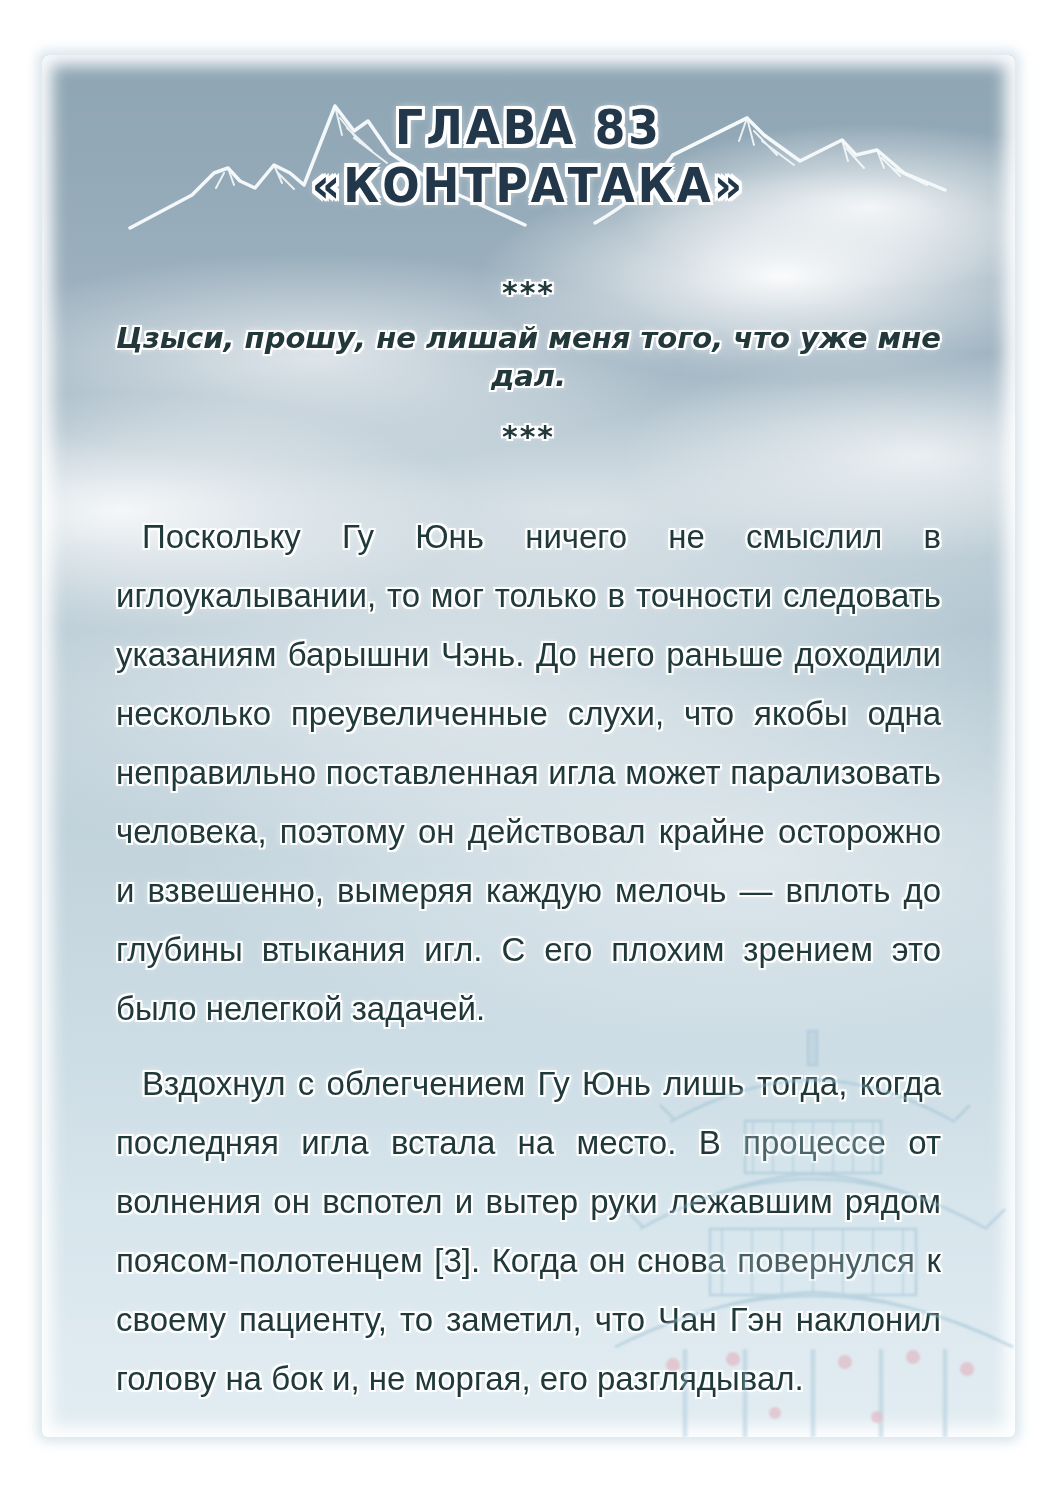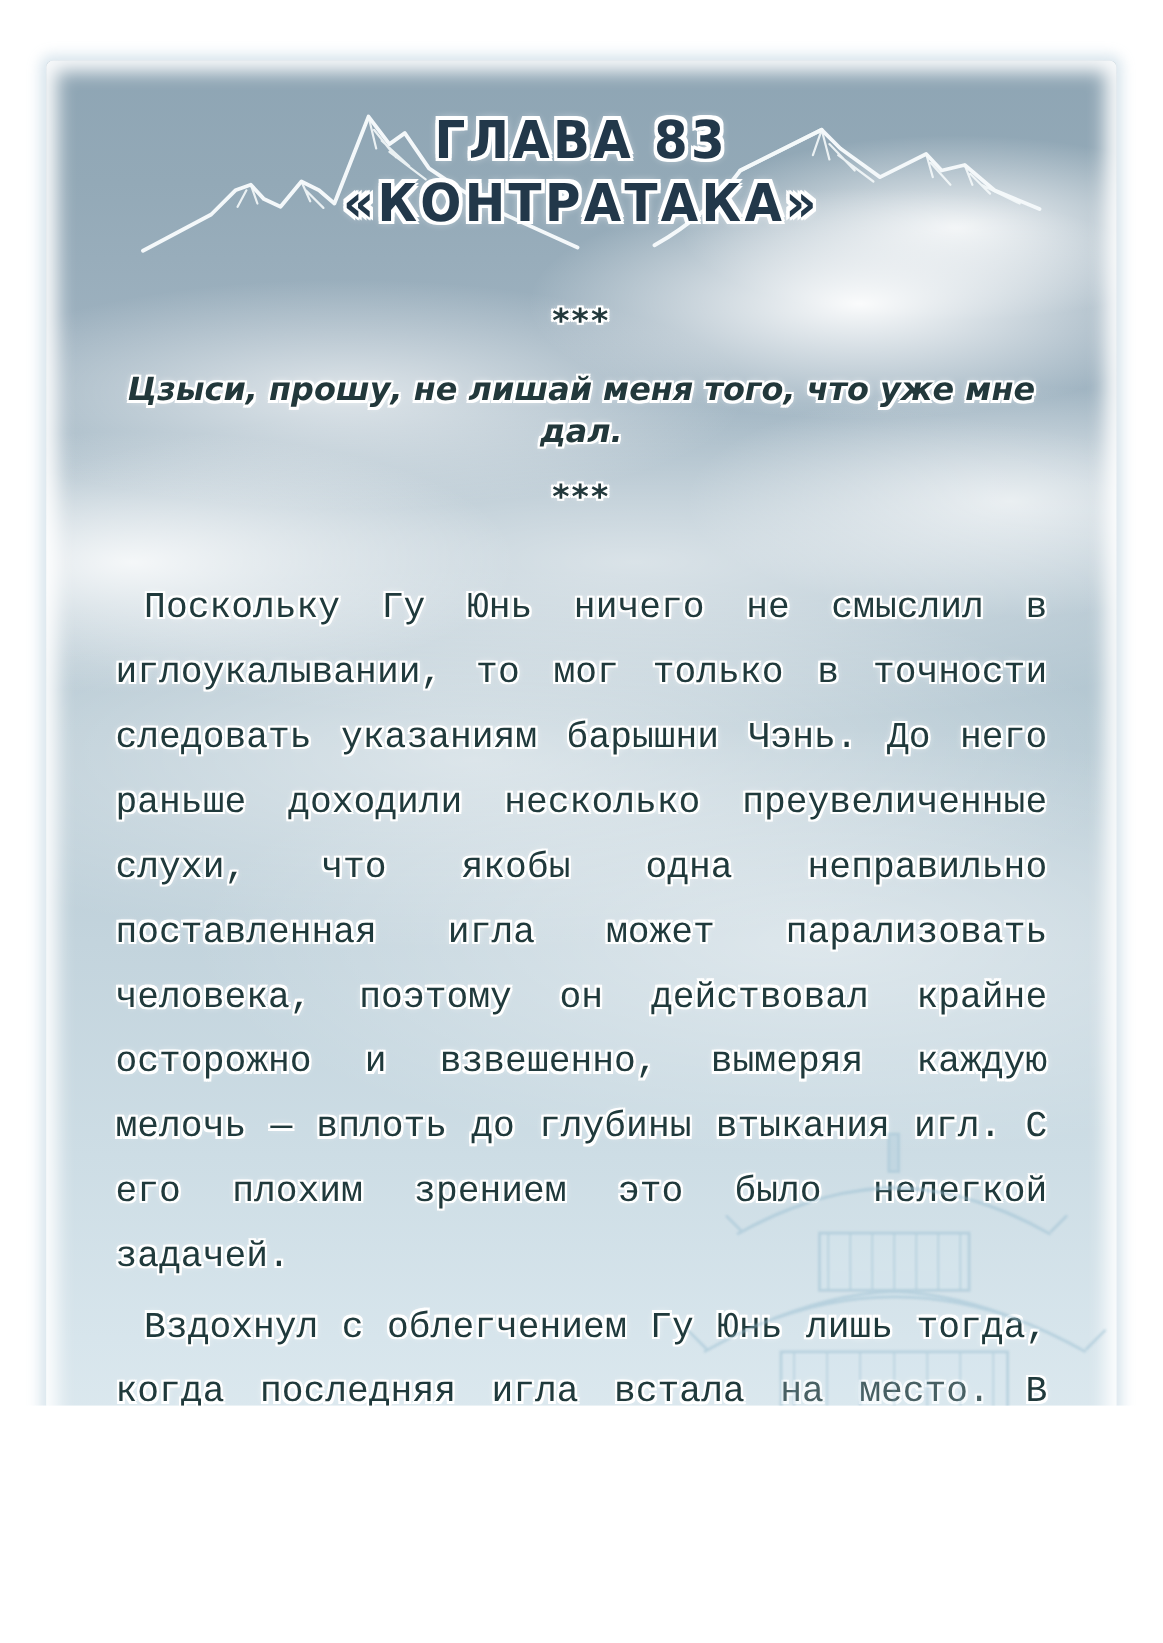--- a/index.html
+++ b/index.html
@@ -2,21 +2,21 @@
 <html lang="ru"><head>
 <meta charset="utf-8">
 <style>
   * { margin: 0; padding: 0; box-sizing: border-box; }
   html, body { background: #ffffff; }
   body { font-family: "Liberation Sans", sans-serif; }
 
   .page {
     position: relative;
     width: 1057px;
-    height: 1278px;
+    height: 1494px;
     margin: 0 auto;
     background: #ffffff;
     overflow: hidden;
   }
 
   
   .content {
     position: absolute;
     left: 42px;
     top: 55px;
@@ -107,43 +107,42 @@
     font-style: italic;
     font-weight: 700;
     font-size: 30px;
     line-height: 32px;
     letter-spacing: 2px;
     color: #23393c;
   }
   .separator.second { margin-top: 26px; }
 
   .epigraph {
-    margin-top: 26px;
+    margin-top: 10px;
     text-align: center;
     font-family: "DejaVu Sans", sans-serif;
     font-style: italic;
     font-weight: 700;
     font-size: 29px;
     line-height: 38px;
     color: #22383b;
   }
 
   
   .body-text {
     margin-top: 54px;
     font-family: "Liberation Sans", sans-serif;
     font-size: 33px;
     line-height: 59px;
     color: #203a3c;
     text-align: justify;
   }
   .body-text p {
     text-indent: 26px;
-    margin: 5px;
-    font-family: Liberation Mono, monospace;
+    margin: 16px;
   }
 
   
   .footnote {
     margin-top: 20px;
     font-family: "DejaVu Sans", sans-serif;
     font-size: 24px;
     line-height: 51px;
     color: #24393c;
     text-align: justify;

